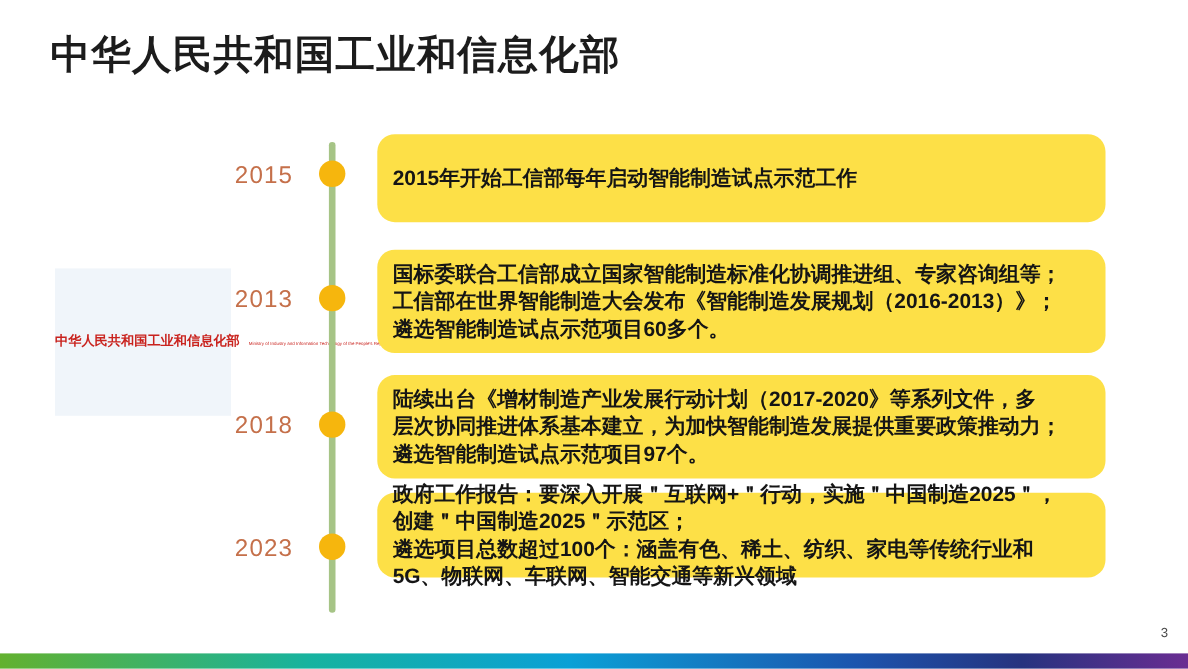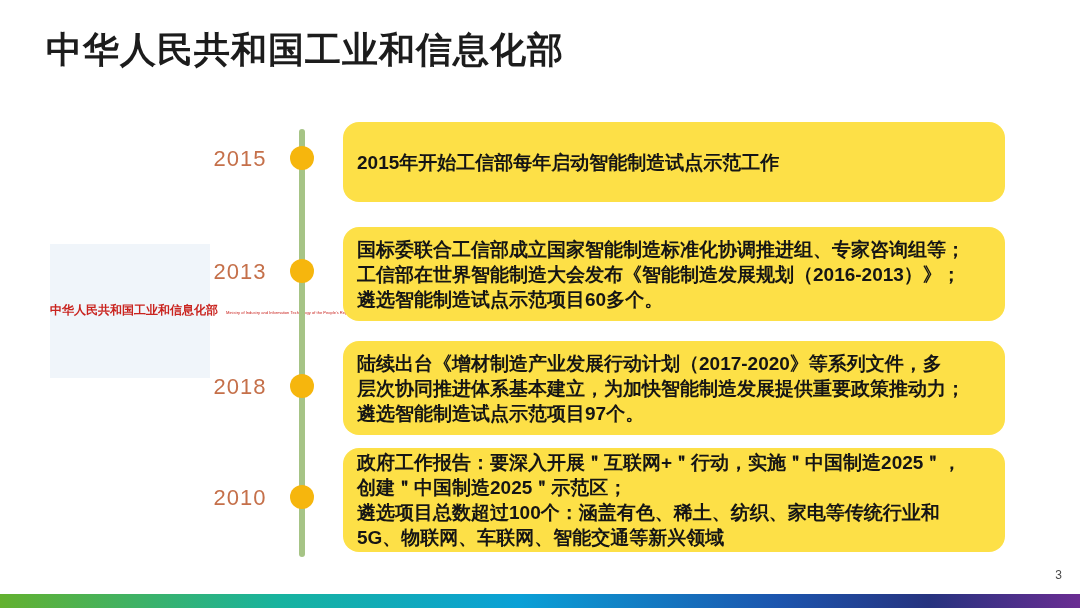--- a/index.html
+++ b/index.html
@@ -86,36 +86,36 @@
 <div class="tl-line"></div>
 
 <div class="tl-dot" style="top:146px;"></div>
 <div class="tl-dot" style="top:259px;"></div>
 <div class="tl-dot" style="top:374px;"></div>
 <div class="tl-dot" style="top:485px;"></div>
 
 <div class="tl-year" style="top:146px;">2015</div>
 <div class="tl-year" style="top:259px;">2013</div>
 <div class="tl-year" style="top:374px;">2018</div>
-<div class="tl-year" style="top:485px;">2010</div>
+<div class="tl-year" style="top:485px;">2023</div>
 
 <div class="tl-box" style="top:122px;height:80px;">
   <div class="box-text">2015年开始工信部每年启动智能制造试点示范工作</div>
 </div>
 <div class="tl-box" style="top:227px;height:94px;">
   <div class="box-text">国标委联合工信部成立国家智能制造标准化协调推进组、专家咨询组等；
 工信部在世界智能制造大会发布《智能制造发展规划（2016-2013）》；
 遴选智能制造试点示范项目60多个。</div>
 </div>
 <div class="tl-box" style="top:341px;height:94px;">
   <div class="box-text">陆续出台《增材制造产业发展行动计划（2017-2020》等系列文件，多
 层次协同推进体系基本建立，为加快智能制造发展提供重要政策推动力；
 遴选智能制造试点示范项目97个。</div>
 </div>
-<div class="tl-box" style="top:448px;height:104px;">
+<div class="tl-box" style="top:448px;height:77px;">
   <div class="box-text">政府工作报告：要深入开展＂互联网+＂行动，实施＂中国制造2025＂，
 创建＂中国制造2025＂示范区；
 遴选项目总数超过100个：涵盖有色、稀土、纺织、家电等传统行业和
 5G、物联网、车联网、智能交通等新兴领域</div>
 </div>
 
 <div class="page-number">3</div>
 <div class="footer-bar"></div>
 
 </body></html>

